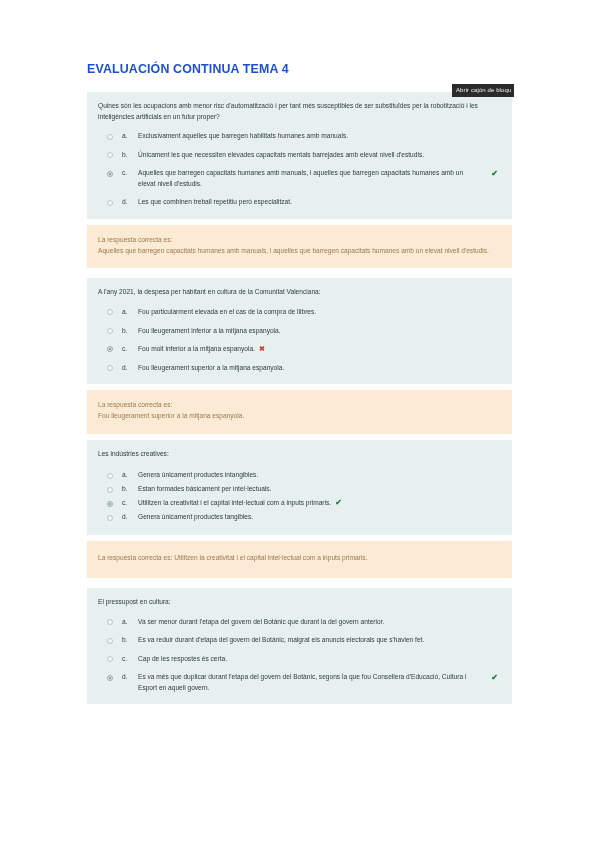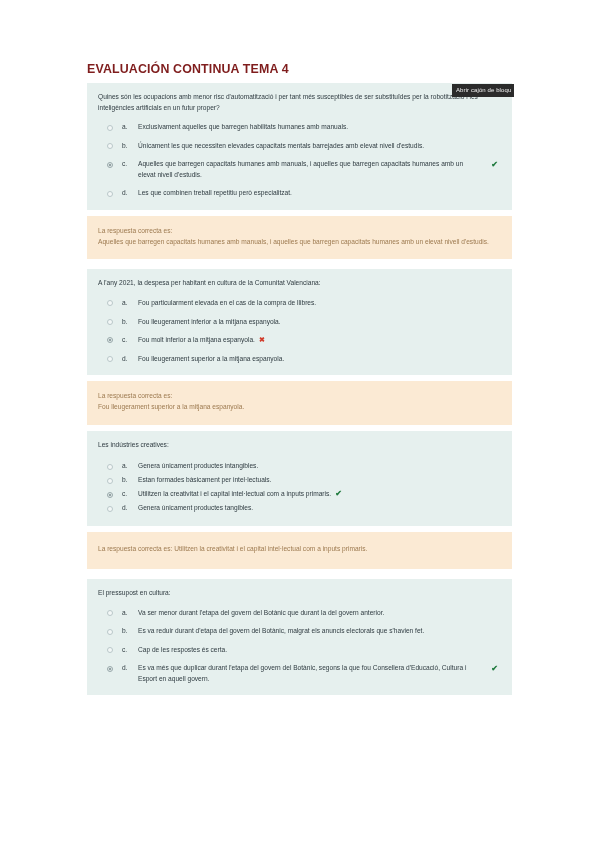--- a/index.html
+++ b/index.html
@@ -27,23 +27,23 @@
     position: absolute;
     left: 87px;
     top: 62px;
     width: 425px;
   }
 
   
   .page-title {
     font-size: 12.4px;
     font-weight: bold;
-    color: #7f1d1d;
+    color: #1d4ed8;
     letter-spacing: 0.15px;
-    margin: 0 0 6px 0;
+    margin: 0 0 15px 0;
     line-height: 1.2;
   }
 
   
   .qblock {
     background: #e6f0ee;
     padding: 9px 11px 11px 11px;
     box-sizing: border-box;
     width: 425px;
   }

